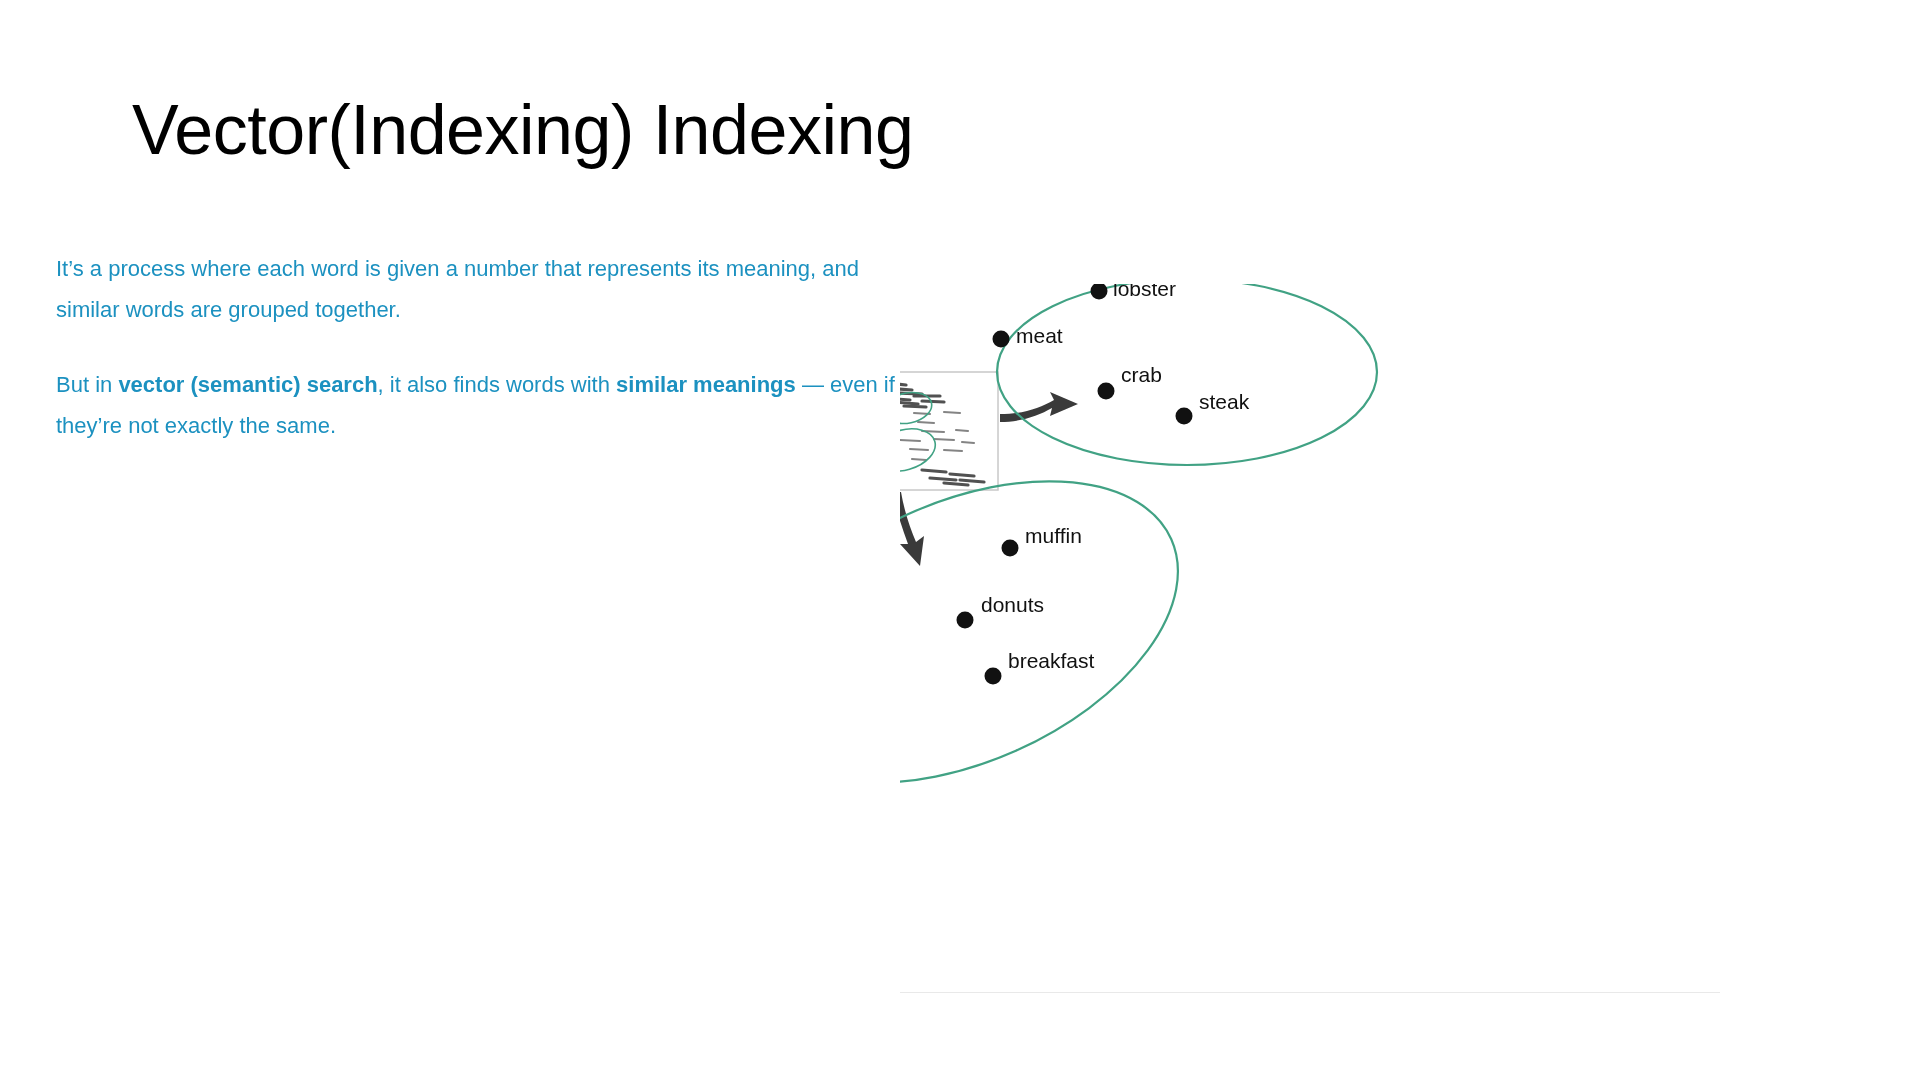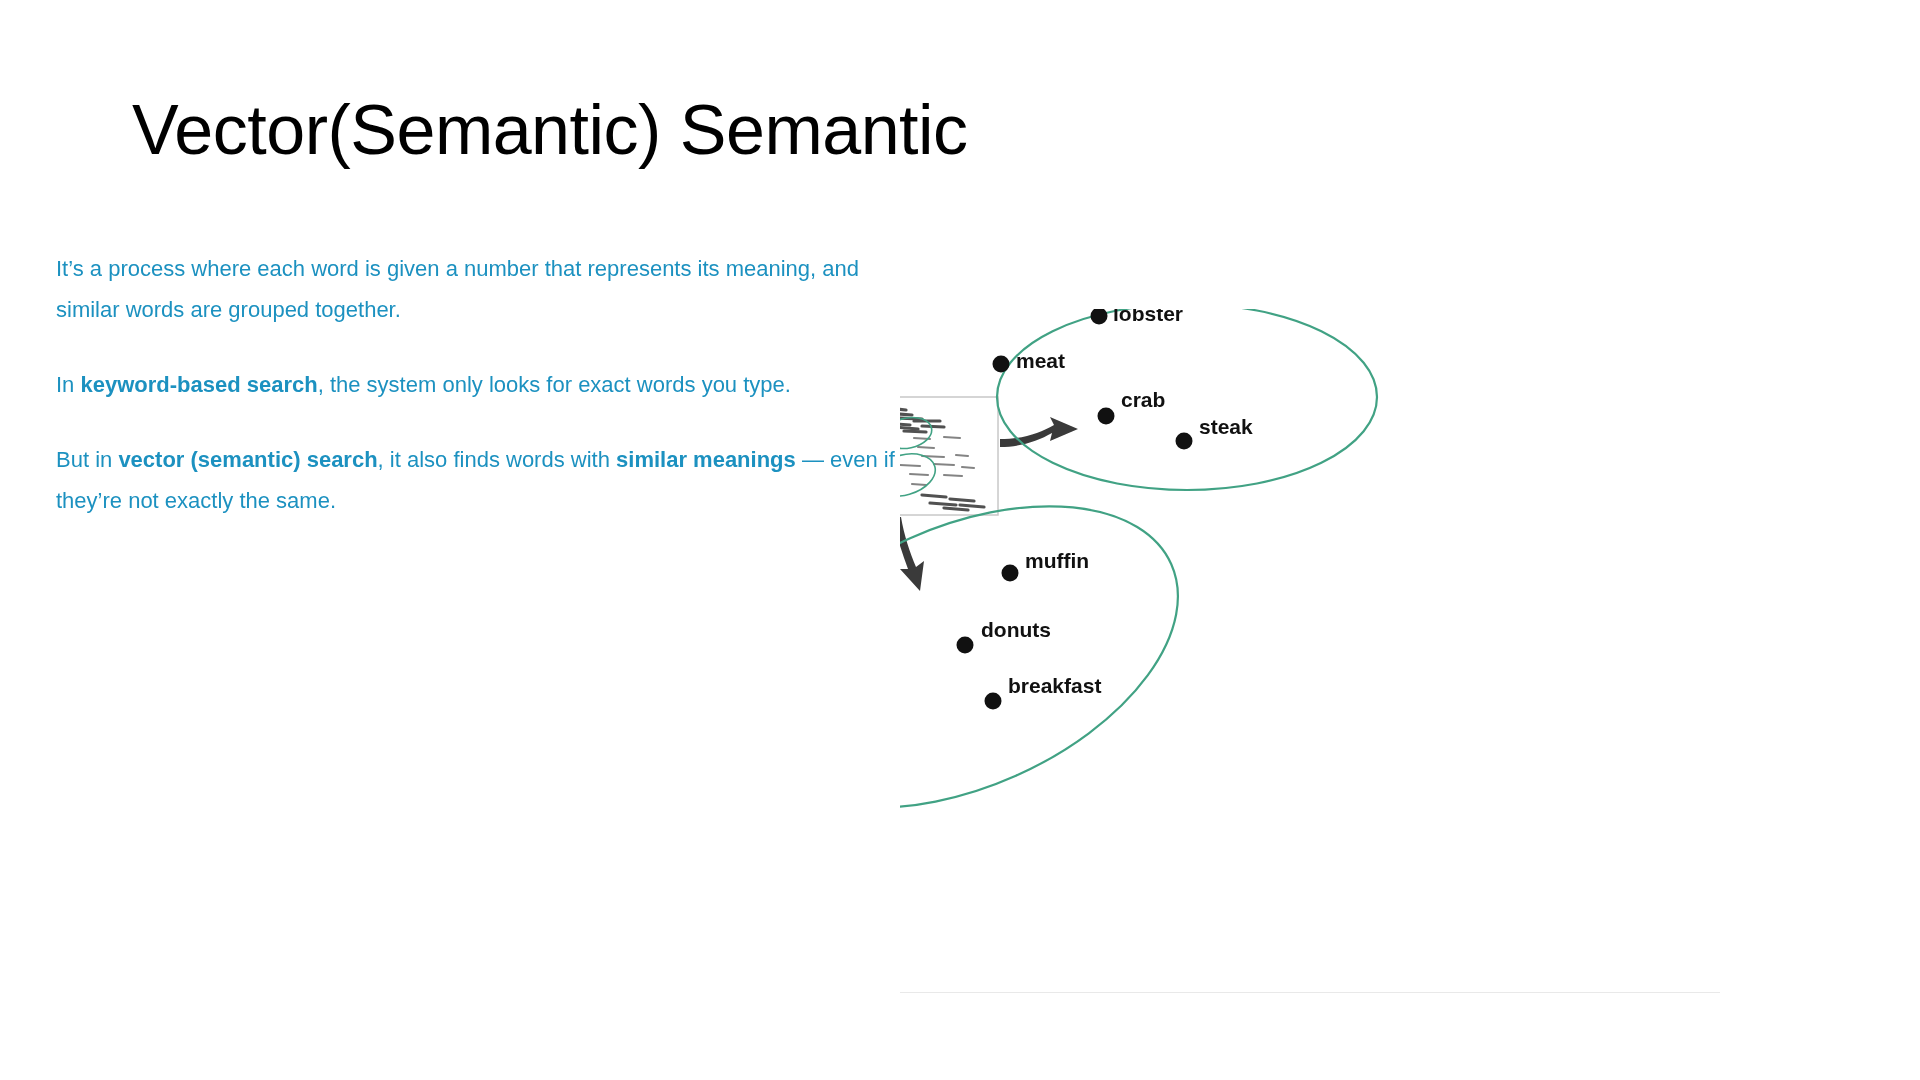--- a/index.html
+++ b/index.html
@@ -51,24 +51,23 @@
   #body-copy p {
     margin: 0 0 34px 0;
   }
   #body-copy p:last-child { margin-bottom: 0; }
   #body-copy b { font-weight: 700; }
 
   
   #figure {
     position: absolute;
     left: 900px;
-    top: 309px;
+    top: 284px;
     width: 800px;
     height: 700px;
-    font-weight: bold;
   }
   #figure svg { display: block; }
 
   .cluster-label {
     font-family: "Liberation Sans", sans-serif;
     font-size: 21px;
     fill: #111111;
   }
   .cluster-ellipse {
     fill: none;
@@ -95,28 +94,25 @@
     width: 820px;
     height: 1px;
     background: #e9e9e9;
   }
 </style>
 </head>
 <body>
 
 <div id="slide">
 
-  <h1 id="slide-title">Vector(Semantic) Semantic</h1>
+  <h1 id="slide-title">Vector(Indexing) Indexing</h1>
 
   <div id="body-copy">
     <p>
       <span>It’s a process where each word is given a number that represents its meaning, and similar words are grouped together.</span>
-    </p>
-    <p>
-      <span>In </span><b>keyword-based search</b><span>, the system only looks for exact words you type.</span>
     </p>
     <p>
       <span>But in </span><b>vector (semantic) search</b><span>, it also finds words with </span><b>similar meanings</b><span> — even if they’re not exactly the same.</span>
     </p>
   </div>
 
   <div id="figure">
     <svg width="800" height="700" viewBox="0 0 800 700" xmlns="http://www.w3.org/2000/svg">
 
       <g>

